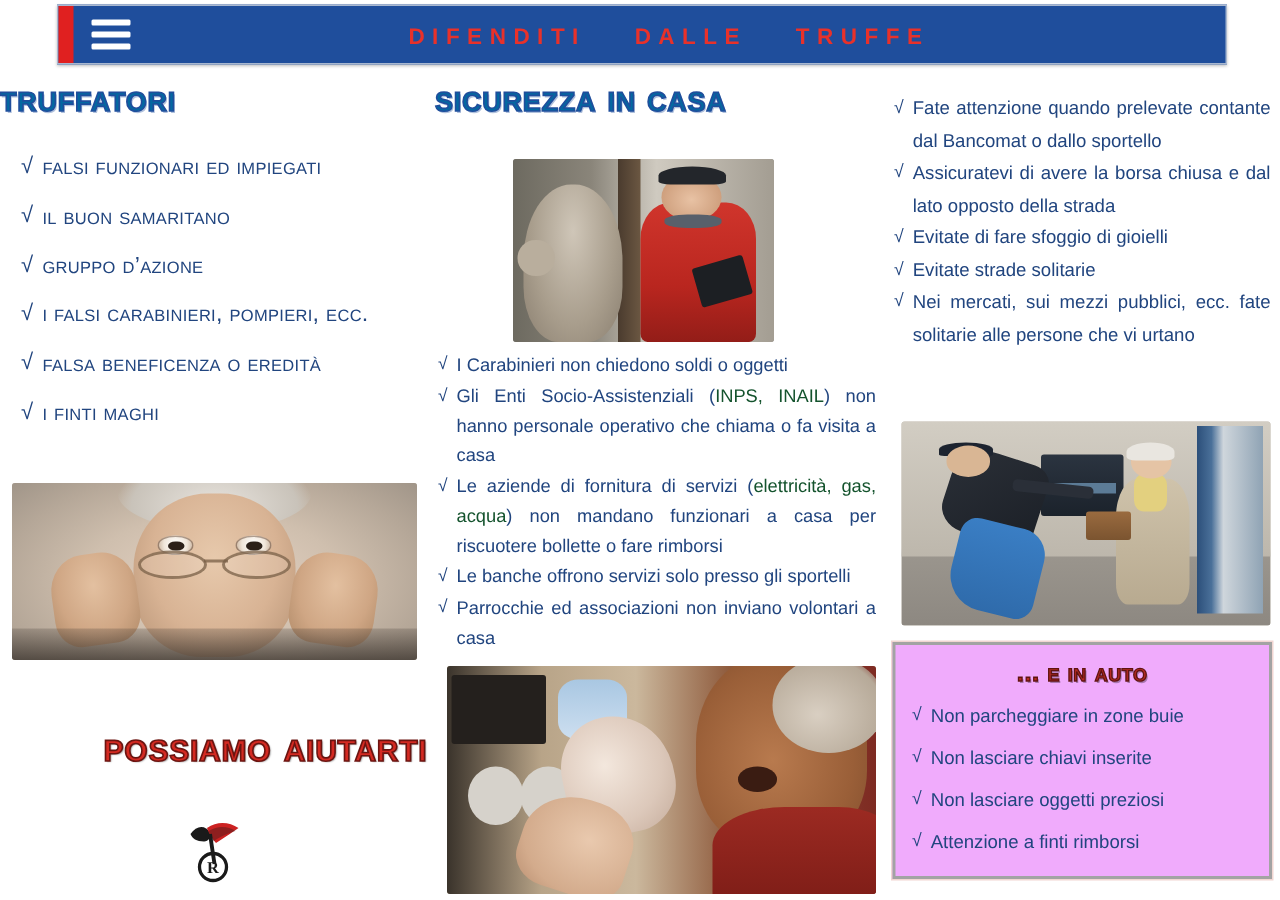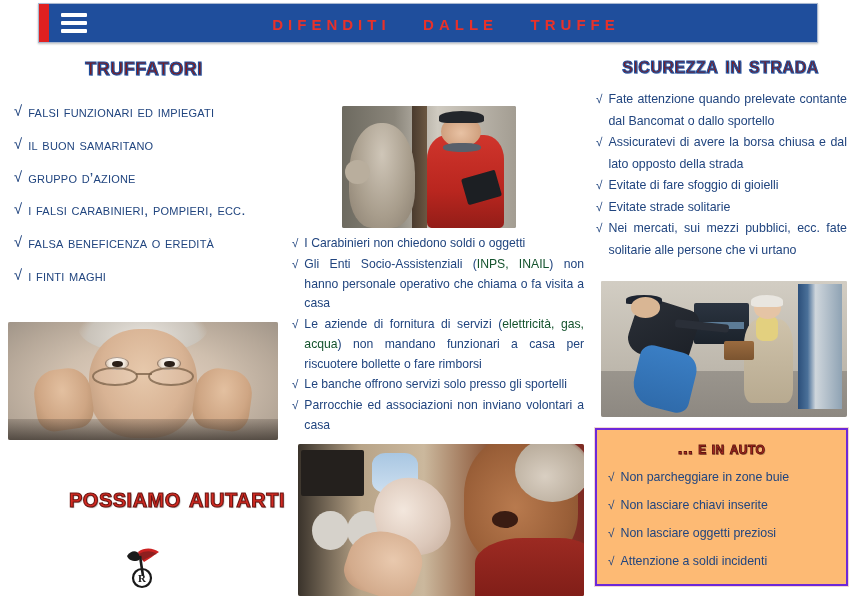--- a/index.html
+++ b/index.html
@@ -52,26 +52,26 @@
     font-size: 21px;
     letter-spacing: 5px;
     font-variant: small-caps;
     text-transform: lowercase;
     padding-left: 36px;
     white-space: pre;
   }
 
   
   .col-title {
-    text-align: center;
+    text-align: left;
     font-weight: bold;
     font-size: 25px;
     font-variant: small-caps;
     text-transform: lowercase;
-    color: #7f1d1d;
+    color: #0369a1;
     letter-spacing: 0.5px;
     -webkit-text-stroke: 1.1px #1f4e9c;
     text-shadow: 1px 1px 0 rgba(31,78,156,.35);
     white-space: nowrap;
   }
 
   
   .bullet-list { list-style: none; margin: 0; padding: 0; }
   .bullet-list li {
     position: relative;
@@ -323,22 +323,22 @@
   .ps-bag { position:absolute; left:50%; top:44%; width:12%; height:14%;
     background: linear-gradient(180deg,#9a6b3f,#7b5430); border-radius:2px; }
   .ps-scarf { position:absolute; left:63%; top:26%; width:9%; height:18%;
     background:#e3d07f; border-radius: 30%; }
 
   
   .auto-box {
     position: absolute;
     left: 595px; top: 428px;
     width: 253px; height: 158px;
-    border: 2px solid #6d28d9;
-    background: #fdba74;
+    border: 2px solid #a3a3a3;
+    background: #f0abfc;
     box-shadow: 0 0 0 1px #f2d6d2;
   }
   .auto-title {
     text-align: center;
     margin-top: 9px;
     font-size: 17px;
     font-weight: bold;
     font-variant: small-caps;
     text-transform: lowercase;
     color: #b52a22;
@@ -419,20 +419,23 @@
     <svg viewBox="0 0 46 48" width="46" height="48" aria-hidden="true">
       <path d="M8 14 C12 8, 18 8, 21 13 C22 16, 20 19, 17 19 C12 19, 9 17, 8 14 Z" fill="#1a1a1a"></path>
       <path d="M19 10 C26 5, 34 6, 40 10 C34 14, 30 17, 25 20 C22 17, 20 13, 19 10 Z" fill="#cc2222"></path>
       <path d="M20 12 C27 8, 33 9, 38 12 C32 14, 27 16, 23 19 Z" fill="#1a1a1a" opacity=".35"></path>
       <path d="M21 14 L24 34" stroke="#1a1a1a" stroke-width="2.6" fill="none"></path>
       <circle cx="23" cy="36" r="9" fill="none" stroke="#1a1a1a" stroke-width="2.2"></circle>
       <text x="23" y="40" font-family="Liberation Serif, serif" font-size="11" font-weight="bold" fill="#1a1a1a" text-anchor="middle">R</text>
     </svg>
   </div>
 
+  <div class="col-mid">
+    <div class="col-title">Sicurezza in casa</div>
+  </div>
 
   <div class="photo-door">
     <div class="pd-bg"></div>
     <div class="pd-doorframe"></div>
     <div class="pd-head"></div>
     <div class="pd-bun"></div>
     <div class="pd-man"></div>
     <div class="pd-manhead"></div>
     <div class="pd-cap"></div>
     <div class="pd-collar"></div>
@@ -470,21 +473,20 @@
     <div class="ph-sleeve"></div>
     <div class="ph-hand"></div>
     <div class="ph-hand2"></div>
     <div class="ph-head"></div>
     <div class="ph-hair"></div>
     <div class="ph-ear"></div>
     <div class="ph-red"></div>
   </div>
 
   <div class="col-right">
-    <div class="col-title">Sicurezza in Strada</div>
     <ul class="bullet-list list-strada">
       <li>
         <span class="chk">√</span>
         <span class="txt">Fate attenzione quando prelevate contante dal Bancomat o dallo sportello</span>
       </li>
       <li>
         <span class="chk">√</span>
         <span class="txt">Assicuratevi di avere la borsa chiusa e dal lato opposto della strada</span>
       </li>
       <li>
@@ -530,18 +532,18 @@
       <li>
         <span class="chk">√</span>
         <span class="txt">Non lasciare chiavi inserite</span>
       </li>
       <li>
         <span class="chk">√</span>
         <span class="txt">Non lasciare oggetti preziosi</span>
       </li>
       <li>
         <span class="chk">√</span>
-        <span class="txt">Attenzione a soldi incidenti</span>
+        <span class="txt">Attenzione a finti rimborsi</span>
       </li>
     </ul>
   </div>
 
 </div>
 
 </body></html>

